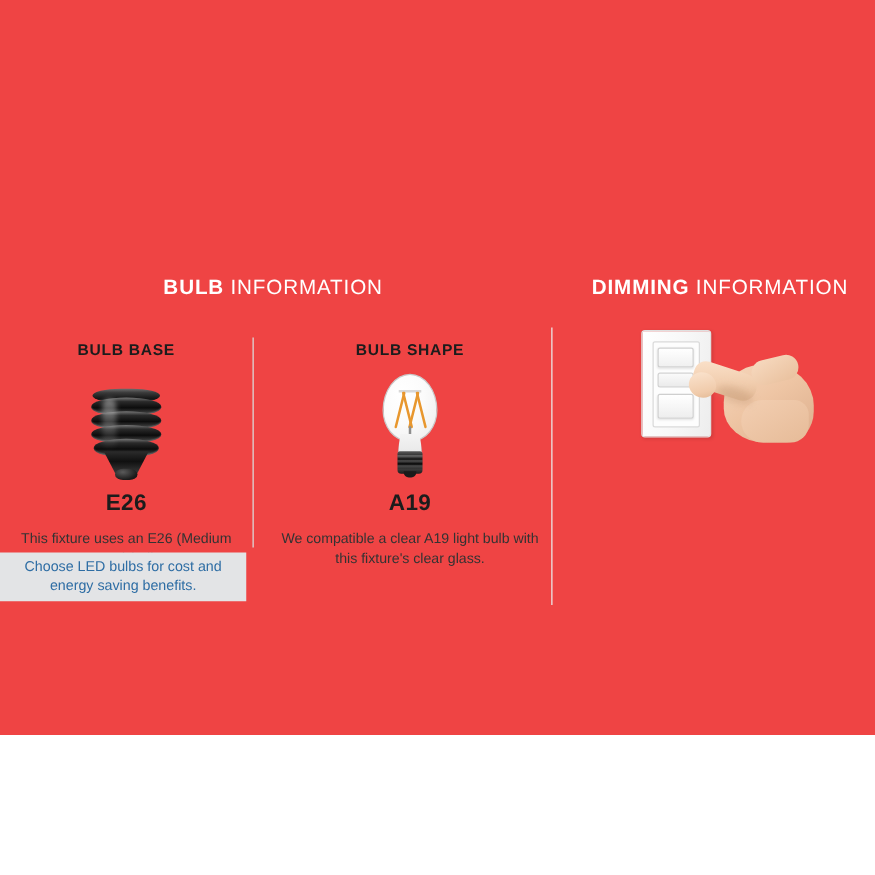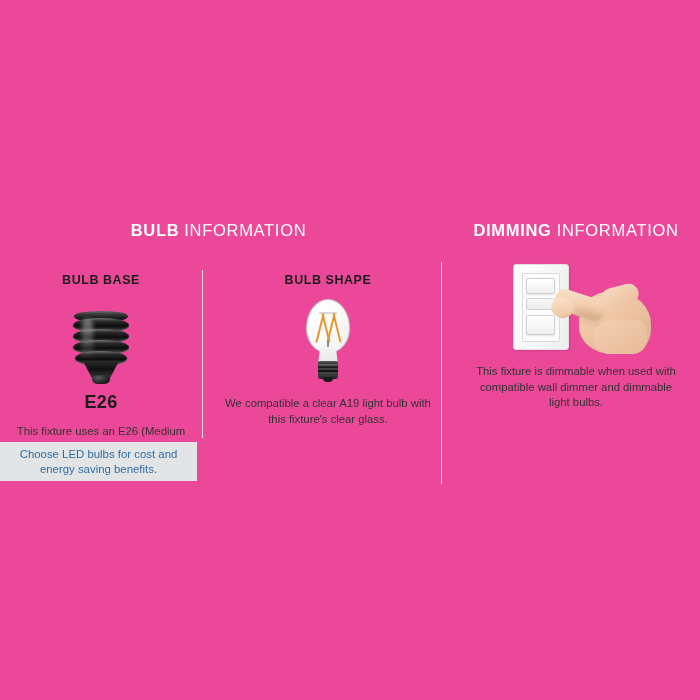--- a/index.html
+++ b/index.html
@@ -13,22 +13,22 @@
     font-family: "Liberation Sans", sans-serif;
     overflow: hidden;
     position: relative;
   }
 
   #page {
     position: absolute;
     left: 0;
     top: 0;
     width: 700px;
-    height: 700px;
-    background: #ec4899;
+    height: 588px;
+    background: #ef4444;
   }
 
   
   .header-row {
     position: absolute;
     left: 0;
     top: 205px;
     width: 700px;
     height: 51px;
   }
@@ -421,20 +421,21 @@
           <div class="a19-fil f1"></div>
           <div class="a19-fil f2"></div>
           <div class="a19-fil f3"></div>
           <div class="a19-fil f4"></div>
           <div class="a19-stem"></div>
           <div class="a19-neck"></div>
           <div class="a19-base"></div>
           <div class="a19-tip"></div>
         </div>
       </div>
+      <div class="spec-label">A19</div>
       <div class="desc">We compatible a clear A19 light bulb with this fixture's clear glass.</div>
     </div>
 
     <div class="col col-dimmable">
       <div class="figure">
         <div class="dimmer-scene">
           <div class="plate"></div>
           <div class="plate-inner"></div>
           <div class="rocker"></div>
           <div class="slider"></div>
@@ -442,21 +443,20 @@
           <div class="hand">
             <div class="palm"></div>
             <div class="knuckle"></div>
             <div class="thumb"></div>
             <div class="finger-index"></div>
             <div class="hand-shade"></div>
             <div class="fingertip"></div>
           </div>
         </div>
       </div>
-      <div class="desc">This fixture is dimmable when used with compatible wall dimmer and dimmable light bulbs.</div>
     </div>
 
   </div>
 
   <div class="led-tip">
     <div class="led-tip-text">Choose LED bulbs for cost and energy saving benefits.</div>
   </div>
 
 </div>
 

